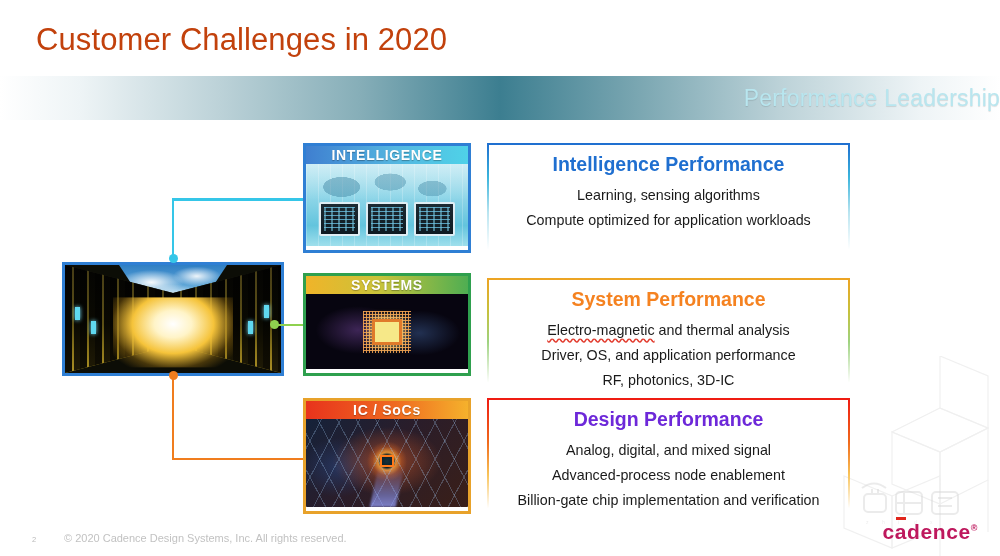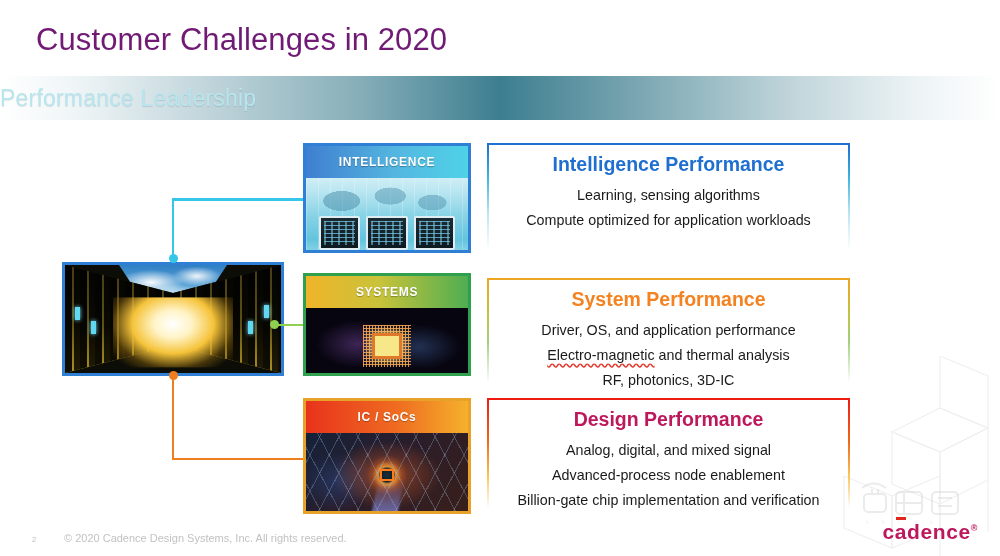--- a/index.html
+++ b/index.html
@@ -12,30 +12,30 @@
   }
 
   
   .bg-cubes { position: absolute; right: 0; bottom: 0; width: 180px; height: 200px;
     pointer-events: none; opacity: .55; }
 
   
   .slide-title {
     position: absolute; left: 36px; top: 22px;
     font-size: 31px; font-weight: 400; letter-spacing: .1px;
-    color: #701a75; white-space: nowrap;
+    color: #c2410c; white-space: nowrap;
   }
 
   
   .banner {
     position: absolute; left: 0; top: 76px; width: 1000px; height: 44px;
     background: linear-gradient(to right,
       #ffffff 0%, #eef4f6 8%, #bcd2d8 22%, #86aeb8 36%,
       #3c7e90 50%, #7ba7b2 64%, #bcd2d8 78%, #eef4f6 92%, #ffffff 100%);
-    display: flex; align-items: center; justify-content: flex-start;
+    display: flex; align-items: center; justify-content: flex-end;
   }
   .banner-text {
     font-size: 23px; color: #b8e6ef; letter-spacing: .2px;
     text-shadow: 0 1px 1px rgba(0,0,0,.12);
   }
 
   
   .hero {
     position: absolute; left: 62px; top: 262px; width: 222px; height: 114px;
     border: 3px solid #2f7fd4; overflow: hidden;
@@ -77,22 +77,22 @@
   .conn-line { position: absolute; background: currentColor; }
   .conn-dot { position: absolute; width: 9px; height: 9px; border-radius: 50%;
     background: currentColor; }
 
   
   .thumb { position: absolute; left: 303px; width: 168px; overflow: hidden; }
   .thumb-1 { top: 143px; height: 110px; border: 3px solid #2f7fd4; }
   .thumb-2 { top: 273px; height: 103px; border: 3px solid #2fa04e; }
   .thumb-3 { top: 398px; height: 116px; border: 3px solid #e8a22a; }
   .thumb-head {
-    position: relative; height: 32px; display: flex; align-items: center;
-    justify-content: center; font-size: 12px; font-weight: bold;
+    position: relative; height: 18px; display: flex; align-items: center;
+    justify-content: center; font-size: 14px; font-weight: bold;
     color: #ffffff; letter-spacing: .7px;
     text-shadow: 0 1px 1px rgba(0,0,0,.3);
   }
   .head-1 { background: linear-gradient(to right, #3f7fd0 0%, #54b6e0 55%, #4fd2e8 100%); }
   .head-2 { background: linear-gradient(to right, #f0b429 0%, #c9c33a 45%, #4fae52 100%); }
   .head-3 { background: linear-gradient(to right, #e8331c 0%, #ef6a20 55%, #f5b12c 100%); }
   .thumb-body { position: relative; width: 100%; overflow: hidden; }
   .body-1 { height: 82px;
     background:
       linear-gradient(to bottom, rgba(255,255,255,.25), rgba(255,255,255,0) 45%),
@@ -156,21 +156,21 @@
   .card-border { position: absolute; inset: 0; border-radius: 9px;
     border-style: solid; border-width: 2.5px;
     border-image-slice: 1; }
   .cb-1 { border-image-source: linear-gradient(to bottom, #1f6fd0 0%, #3ab4dc 30%, #b8e4f0 62%, rgba(255,255,255,0) 96%); }
   .cb-2 { border-image-source: linear-gradient(to bottom, #eda423 0%, #c6c13c 30%, #9ed27f 58%, rgba(255,255,255,0) 96%); }
   .cb-3 { border-image-source: linear-gradient(to bottom, #ef1b12 0%, #f06a1c 38%, #f8c257 66%, rgba(255,255,255,0) 96%); }
   .card-content { position: relative; text-align: center; padding-top: 10px; }
   .card-title { font-size: 19.5px; font-weight: bold; margin-bottom: 7px; }
   .t-1 { color: #1f6fd0; }
   .t-2 { color: #f58220; }
-  .t-3 { color: #be185d; }
+  .t-3 { color: #6d28d9; }
   .card-line { font-size: 14.3px; line-height: 25px; color: #1a1a1a; }
   .spellcheck { text-decoration: underline wavy #e23b2e; text-underline-offset: 3px; }
 
   
   .footer-page { position: absolute; left: 32px; bottom: 12px; font-size: 7.5px; color: #b9b9b9; }
   .footer-copy { position: absolute; left: 64px; bottom: 12px; font-size: 11px; color: #c2c2c2; }
 
   
   .watermark { position: absolute; right: 26px; bottom: 28px; width: 122px; height: 54px;
     opacity: .5; pointer-events: none; }
@@ -267,22 +267,22 @@
     <div class="card-title t-1">Intelligence Performance</div>
     <div class="card-line">Learning, sensing algorithms</div>
     <div class="card-line">Compute optimized for application workloads</div>
   </div>
 </div>
 
 <div class="card card-2">
   <div class="card-border cb-2"></div>
   <div class="card-content">
     <div class="card-title t-2">System Performance</div>
+    <div class="card-line"><span class="spellcheck">Electro-magnetic</span><span> and thermal analysis</span></div>
     <div class="card-line">Driver, OS, and application performance</div>
-    <div class="card-line"><span class="spellcheck">Electro-magnetic</span><span> and thermal analysis</span></div>
     <div class="card-line">RF, photonics, 3D-IC</div>
   </div>
 </div>
 
 <div class="card card-3">
   <div class="card-border cb-3"></div>
   <div class="card-content">
     <div class="card-title t-3">Design Performance</div>
     <div class="card-line">Analog, digital, and mixed signal</div>
     <div class="card-line">Advanced-process node enablement</div>

